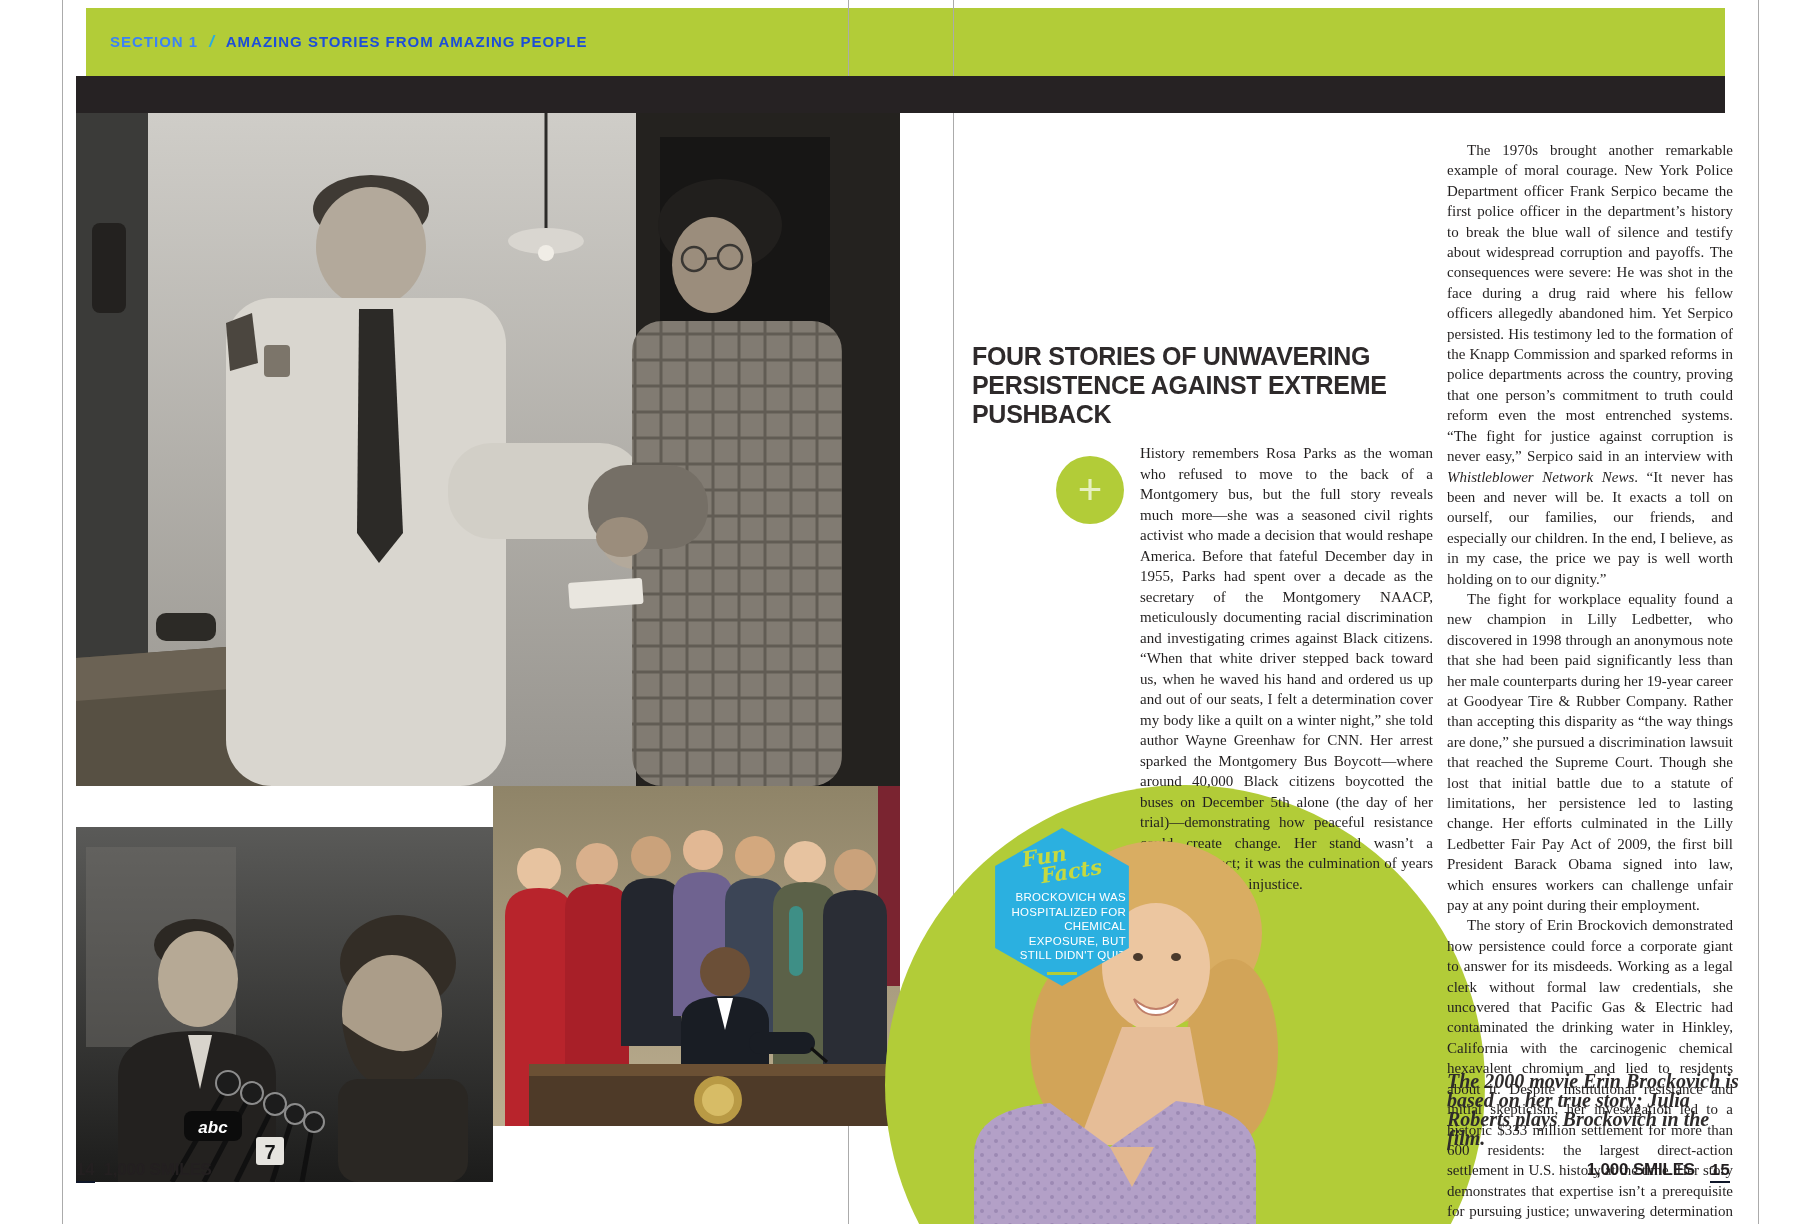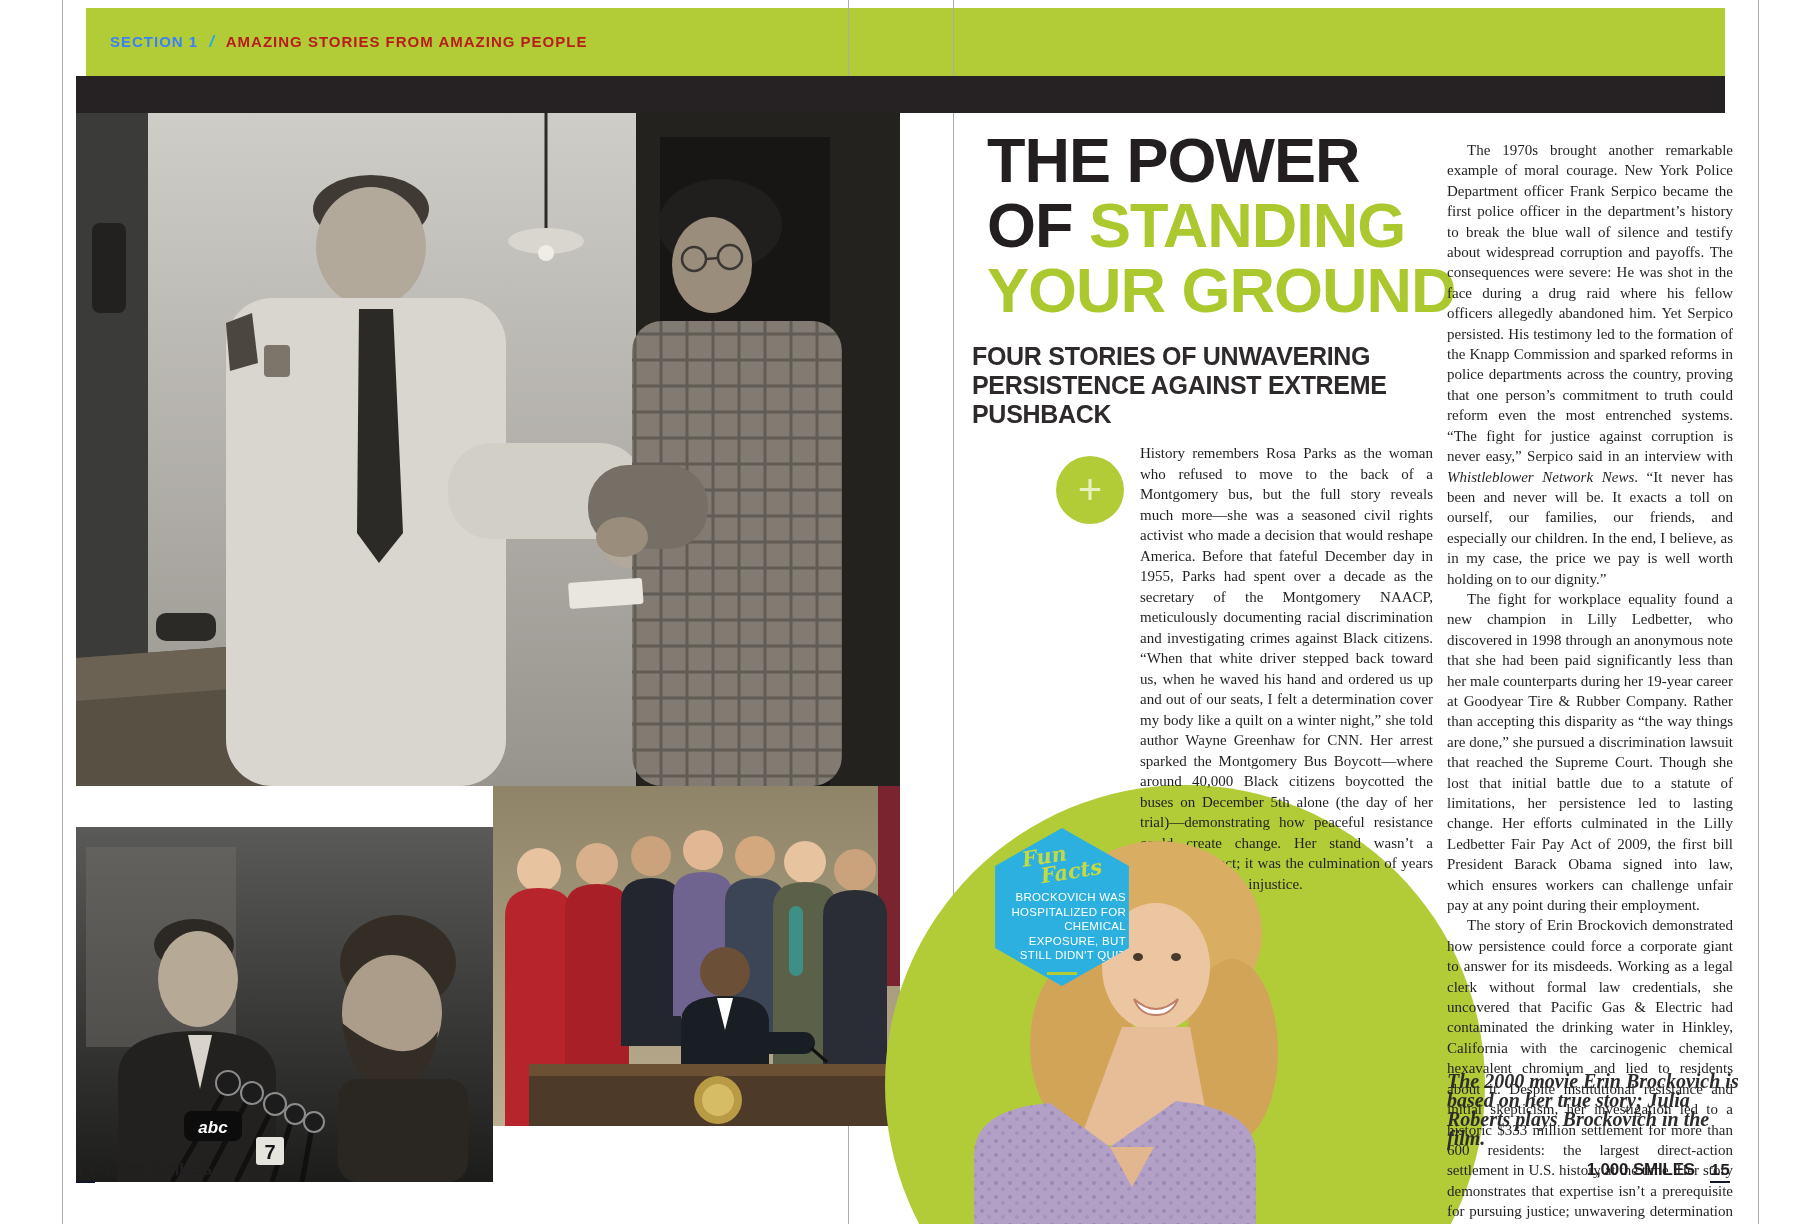--- a/index.html
+++ b/index.html
@@ -7,21 +7,21 @@
         font-family:"Liberation Sans",sans-serif;}
   
   .trim{position:absolute;top:0;width:1px;height:1224px;background:#ababab;z-index:1;}
   
   .bar-green{position:absolute;left:86px;top:8px;width:1639px;height:68px;background:#b2cc38;z-index:0;}
   .bar-black{position:absolute;left:76px;top:76px;width:1649px;height:37px;background:#262223;z-index:2;}
   .section-line{position:absolute;left:110px;top:8px;height:68px;line-height:68px;
         font-size:15px;font-weight:bold;letter-spacing:1px;z-index:2;white-space:nowrap;}
   .section-line .lbl{color:#3b82f6;}
   .section-line .slash{color:#29abe2;font-style:italic;padding:0 6px;font-size:17px;}
-  .section-line .ttl{color:#b91c1c;}
+  .section-line .ttl{color:#1d4ed8;}
 
   
   .photo{position:absolute;overflow:hidden;z-index:2;}
   .photo svg{display:block;}
   .ph-main{left:76px;top:113px;width:824px;height:673px;}
   .ph-press{left:76px;top:827px;width:417px;height:363px;}
   .ph-sign{left:493px;top:786px;width:407px;height:340px;}
 
   
   .headline{position:absolute;left:987px;top:128px;z-index:2;
@@ -211,25 +211,20 @@
       <rect x="256" y="246" width="66" height="22" rx="11" fill="#191d24"></rect>
       <line x1="318" y1="262" x2="334" y2="276" stroke="#111" stroke-width="3"></line>
 
       <rect x="36" y="278" width="371" height="62" fill="#4e3a28"></rect>
       <rect x="36" y="278" width="371" height="12" fill="#6b5034"></rect>
       <circle cx="225" cy="314" r="24" fill="#b99a45"></circle>
       <circle cx="225" cy="314" r="16" fill="#d7bc66"></circle>
     </svg>
   </div>
 
-  <div class="headline">
-    <div><span>THE POWER</span></div>
-    <div><span>OF </span><span class="grn">STANDING</span></div>
-    <div class="grn"><span>YOUR GROUND</span></div>
-  </div>
 
   <div class="subhead">FOUR STORIES OF UNWAVERING PERSISTENCE AGAINST EXTREME PUSHBACK</div>
 
   <div class="plus-circle">
     <span>+</span>
   </div>
 
   <div class="intro-col serif">
     <p>History remembers Rosa Parks as the woman who refused to move to the back of a Montgomery bus, but the full story reveals much more—she was a seasoned civil rights activist who made a decision that would reshape America. Before that fateful December day in 1955, Parks had spent over a decade as the secretary of the Montgomery NAACP, meticulously documenting racial discrimination and investigating crimes against Black citizens. “When that white driver stepped back toward us, when he waved his hand and ordered us up and out of our seats, I felt a determination cover my body like a quilt on a winter night,” she told author Wayne Greenhaw for CNN. Her arrest sparked the Montgomery Bus Boycott—where around 40,000 Black citizens boycotted the buses on December 5th alone (the day of her trial)—demonstrating how peaceful resistance could create change. Her stand wasn’t a spontaneous act; it was the culmination of years facing systematic injustice.</p>
   </div>

